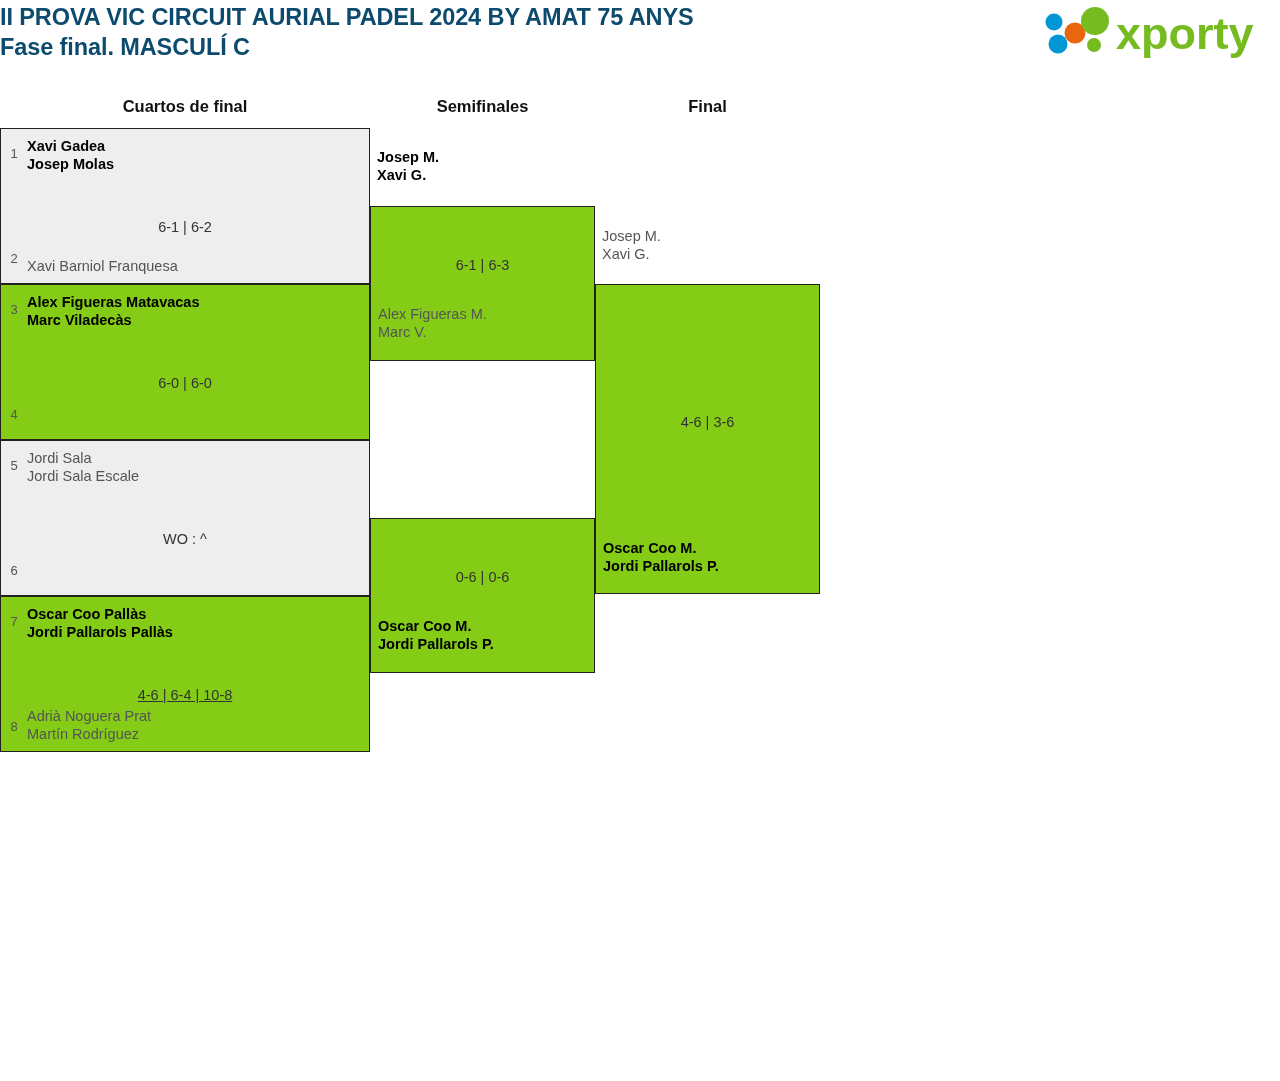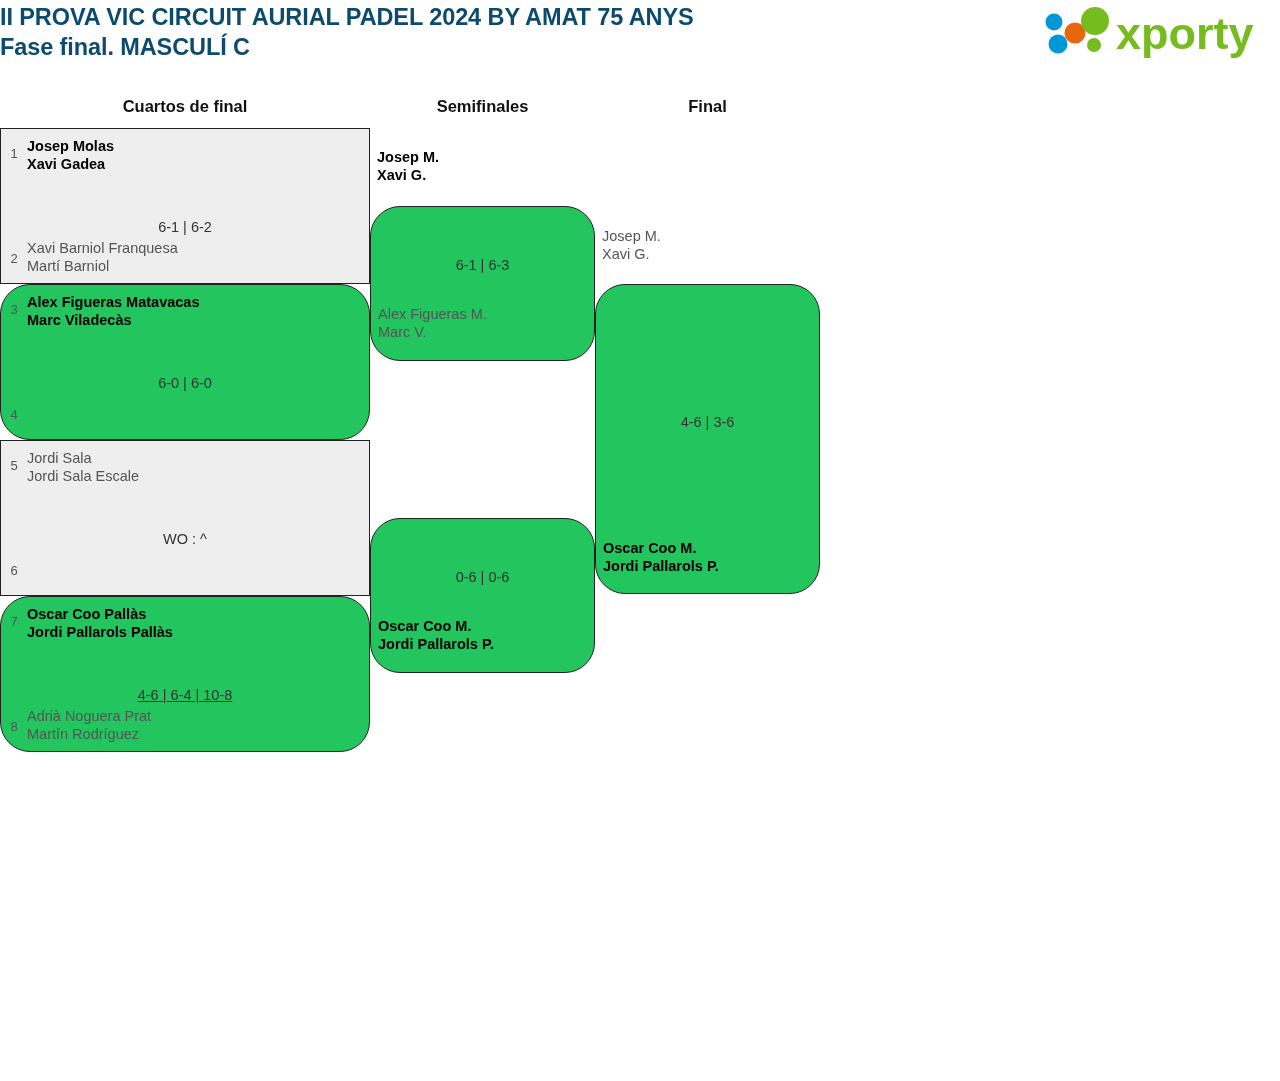--- a/index.html
+++ b/index.html
@@ -68,21 +68,21 @@
     width: 1280px;
     height: 1081px;
   }
 
   .match {
     position: absolute;
     box-sizing: border-box;
     border: 1px solid #222222;
   }
   .match.shaded { background: #eeeeee; }
-  .match.plain  { background: #22c55e; border-radius: 30px; }
+  .match.plain  { background: #84cc16; }
 
   
   .team {
     position: absolute;
     left: 26px;
     right: 6px;
     line-height: 18px;
     font-size: 14.5px;
   }
   .team.top    { top: 8px; }
@@ -145,28 +145,27 @@
 
 <div class="round-head" id="rh-0">Cuartos de final</div>
 <div class="round-head" id="rh-1">Semifinales</div>
 <div class="round-head" id="rh-2">Final</div>
 
 <div class="bracket">
 
   <div class="match shaded" style="left:0px; top:128px; width:370px; height:156px;">
     <div class="seed top">1</div>
     <div class="team top winner">
+      <span class="pl">Xavi Gadea</span>
       <span class="pl">Josep Molas</span>
-      <span class="pl">Xavi Gadea</span>
     </div>
     <div class="score" style="top:70px;">6-1 | 6-2</div>
     <div class="seed bottom">2</div>
     <div class="team bottom loser">
       <span class="pl">Xavi Barniol Franquesa</span>
-      <span class="pl">Martí Barniol</span>
     </div>
   </div>
 
   <div class="match plain" style="left:0px; top:284px; width:370px; height:156px;">
     <div class="seed top">3</div>
     <div class="team top winner">
       <span class="pl">Alex Figueras Matavacas</span>
       <span class="pl">Marc Viladecàs</span>
     </div>
     <div class="score" style="top:70px;">6-0 | 6-0</div>

